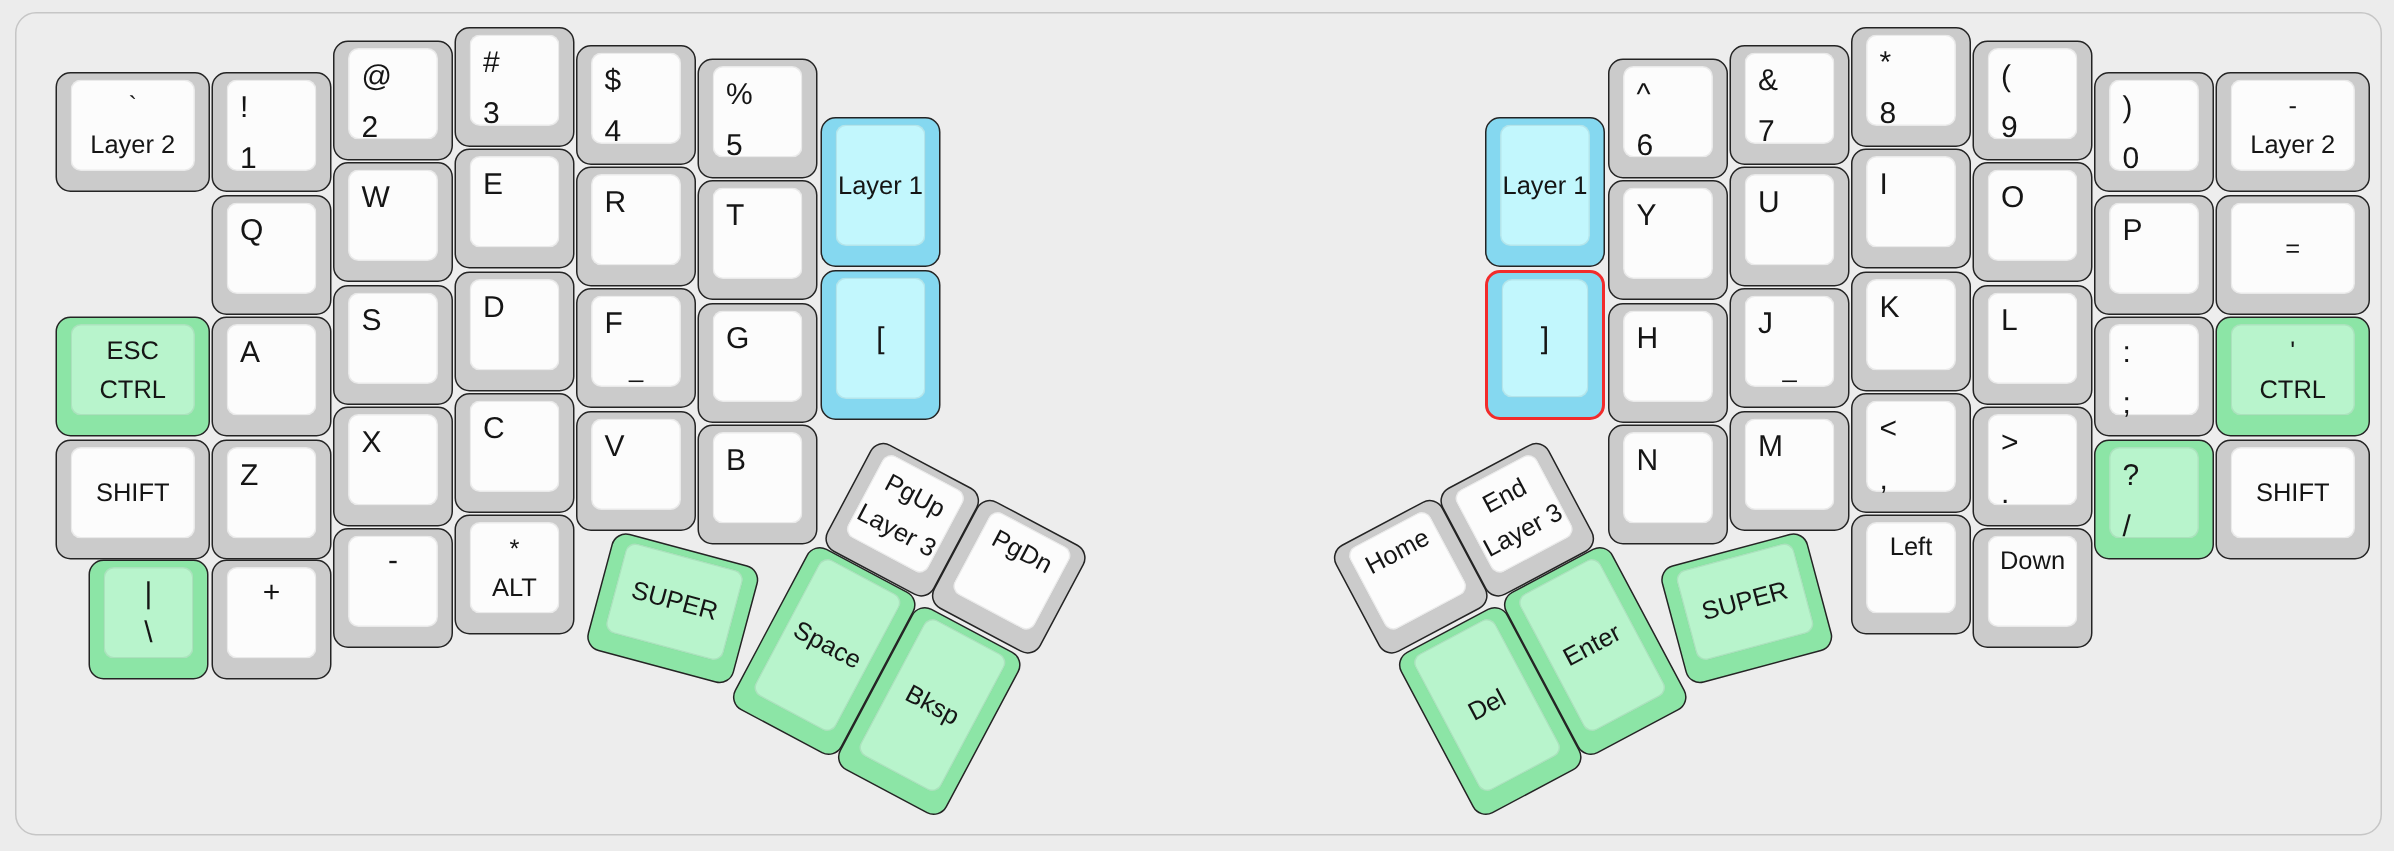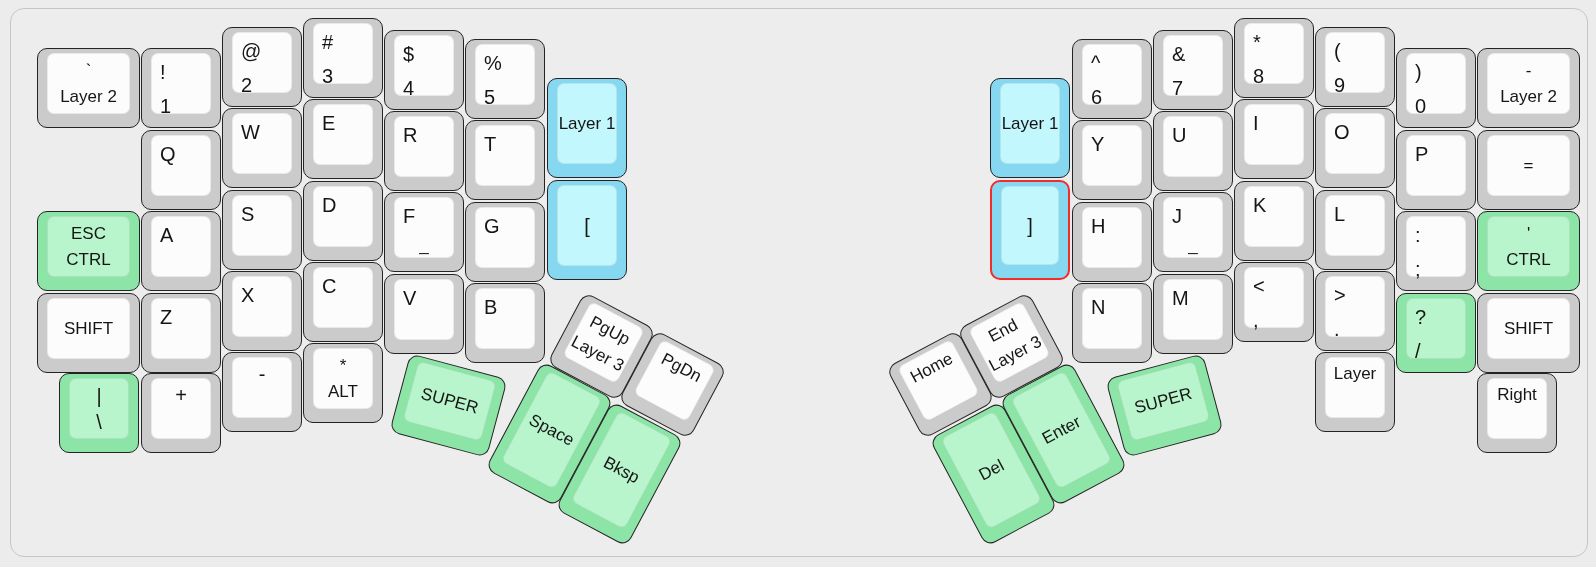--- a/index.html
+++ b/index.html
@@ -304,20 +304,25 @@
       <div class="keytop align-tl">
         <span class="lbl">K</span>
       </div>
     </div>
     <div class="key white" style="left: 1234px; top: 262px; width: 80px; height: 80px;">
       <div class="keytop align-tl">
         <span class="lbl">&lt;</span>
         <span class="lbl">,</span>
       </div>
     </div>
+    <div class="key white" style="left: 1234px; top: 343px; width: 80px; height: 80px;">
+      <div class="keytop align-tc">
+        <span class="lbl">Left</span>
+      </div>
+    </div>
     <div class="key white" style="left: 1315px; top: 27px; width: 80px; height: 80px;">
       <div class="keytop align-tl">
         <span class="lbl">(</span>
         <span class="lbl">9</span>
       </div>
     </div>
     <div class="key white" style="left: 1315px; top: 108px; width: 80px; height: 80px;">
       <div class="keytop align-tl">
         <span class="lbl">O</span>
       </div>
@@ -328,21 +333,21 @@
       </div>
     </div>
     <div class="key white" style="left: 1315px; top: 271px; width: 80px; height: 80px;">
       <div class="keytop align-tl">
         <span class="lbl">&gt;</span>
         <span class="lbl">.</span>
       </div>
     </div>
     <div class="key white" style="left: 1315px; top: 352px; width: 80px; height: 80px;">
       <div class="keytop align-tc">
-        <span class="lbl">Layer</span>
+        <span class="lbl">Down</span>
       </div>
     </div>
     <div class="key white" style="left: 1396px; top: 48px; width: 80px; height: 80px;">
       <div class="keytop align-tl">
         <span class="lbl">)</span>
         <span class="lbl">0</span>
       </div>
     </div>
     <div class="key white" style="left: 1396px; top: 130px; width: 80px; height: 80px;">
       <div class="keytop align-tl">
@@ -374,25 +379,20 @@
     </div>
     <div class="key green" style="left: 1477px; top: 211px; width: 103px; height: 80px;">
       <div class="keytop align-center">
         <span class="lbl">'</span>
         <span class="lbl">CTRL</span>
       </div>
     </div>
     <div class="key white" style="left: 1477px; top: 293px; width: 103px; height: 80px;">
       <div class="keytop align-center">
         <span class="lbl">SHIFT</span>
-      </div>
-    </div>
-    <div class="key white" style="left: 1477px; top: 373px; width: 80px; height: 80px;">
-      <div class="keytop align-tc">
-        <span class="lbl">Right</span>
       </div>
     </div>
     <div class="key white" style="left: 900px; top: 344px; width: 81px; height: 81px; transform: rotate(-28deg);">
       <div class="keytop align-tc">
         <span class="lbl">Home</span>
       </div>
     </div>
     <div class="key white" style="left: 971px; top: 306px; width: 81px; height: 81px; transform: rotate(-28deg);">
       <div class="keytop align-center">
         <span class="lbl">End</span>

